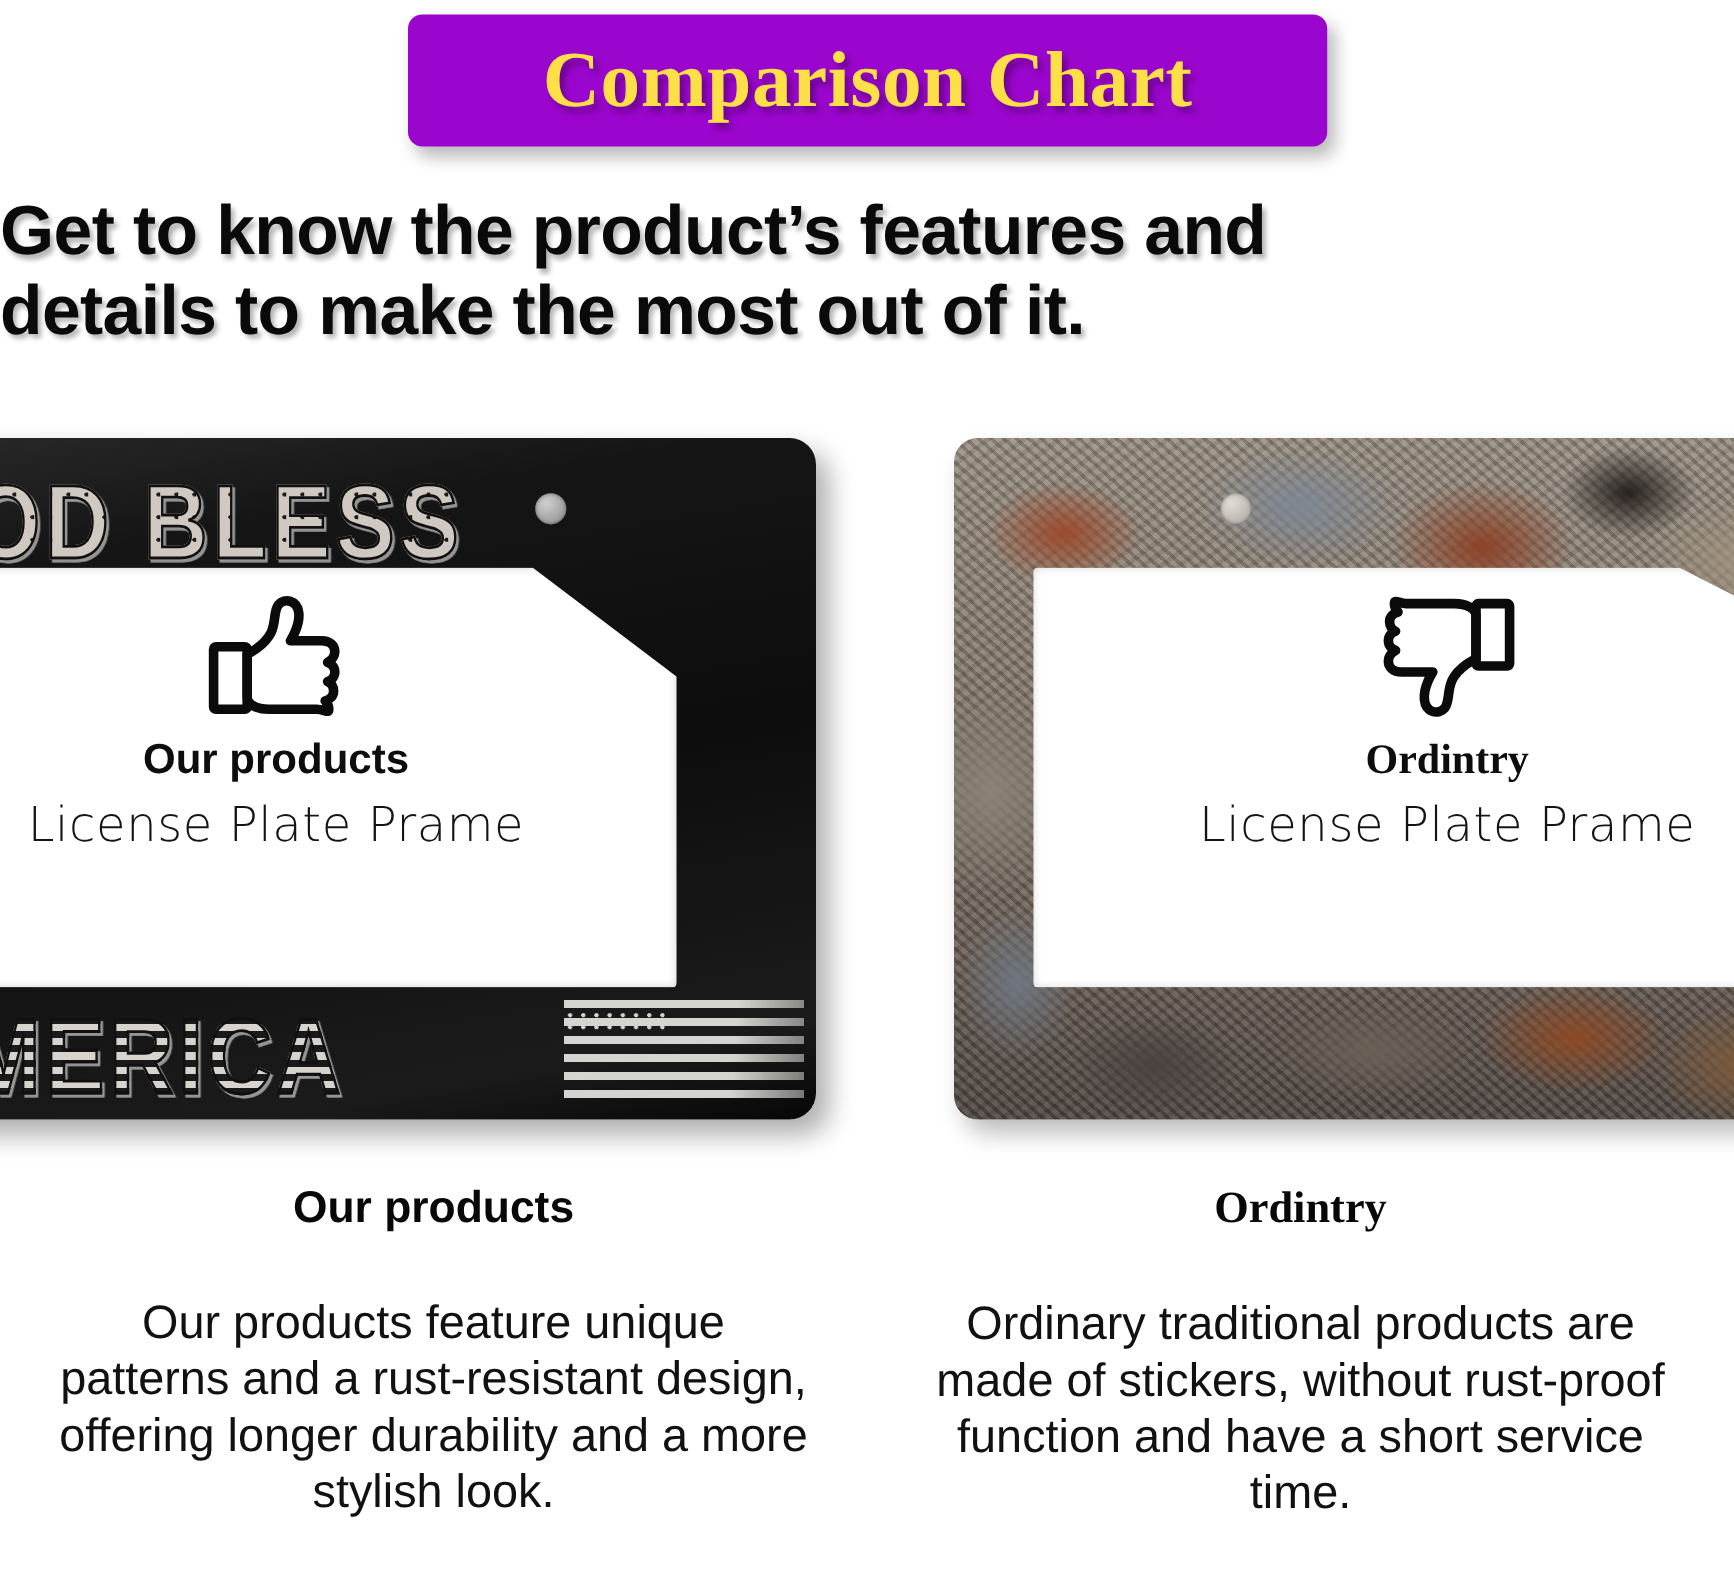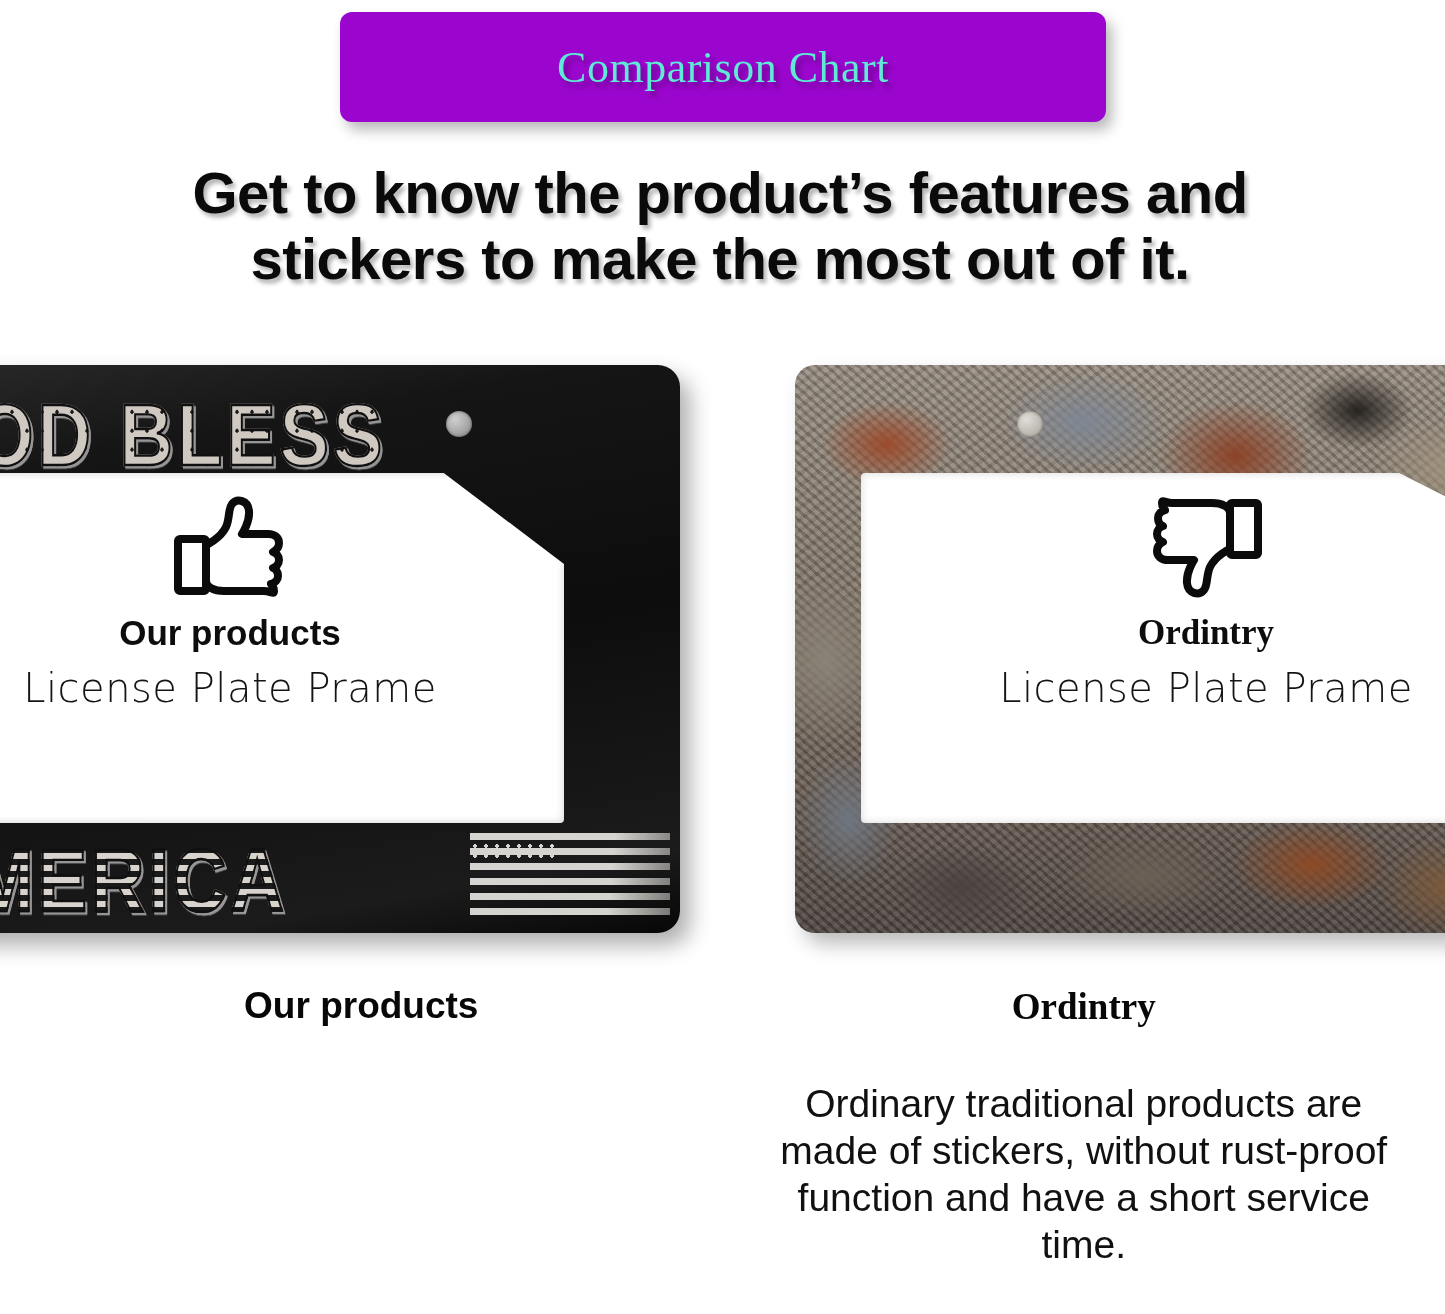--- a/index.html
+++ b/index.html
@@ -14,32 +14,31 @@
   
   #title-banner{
     position:absolute;left:340px;top:12px;width:766px;height:110px;
     background:#9B06CE;
     border-radius:12px;
     box-shadow:6px 8px 14px rgba(0,0,0,0.28);
     display:flex;align-items:center;justify-content:center;
   }
   #title-banner .txt{
     font-family:"Liberation Serif", serif;
-    font-weight:normal;
-    font-size:44px;
-    color:#5eead4;
+    font-weight:bold;
+    font-size:66px;
+    color:#fde047;
     letter-spacing:0.5px;
     text-shadow:4px 5px 5px rgba(0,0,0,0.30);
     white-space:nowrap;
   }
 
   
   #subtitle{
     position:absolute;left:0;top:160px;width:1440px;
-    text-align:center;
     font-family:"Liberation Sans Narrow","Liberation Sans",sans-serif;
     font-weight:bold;
     font-size:58px;line-height:66px;
     letter-spacing:-0.5px;
     color:#0a0a0a;
     text-shadow:3px 4px 4px rgba(0,0,0,0.30);
   }
   #subtitle .l2{display:block;}
 
   
@@ -194,21 +193,21 @@
 </style>
 </head>
 <body>
 
 <div id="title-banner">
   <span class="txt">Comparison Chart</span>
 </div>
 
 <div id="subtitle">
   <span class="l1">Get to know the product’s features and</span>
-  <span class="l2">stickers to make the most out of it.</span>
+  <span class="l2">details to make the most out of it.</span>
 </div>
 
 <div id="product-area">
 
   <div id="frame-left">
     <div id="plate-top-text" class="plate-text">OD BLESS</div>
     <div id="mount-hole"></div>
 
     <div class="window">
       <div class="win-content">
@@ -250,18 +249,19 @@
         <div class="win-sub">License Plate Prame</div>
       </div>
     </div>
   </div>
 
 </div>
 
 <div id="compare-cols">
   <div class="col">
     <div class="col-title sans">Our products</div>
+    <div class="col-body">Our products feature unique patterns and a rust-resistant design, offering longer durability and a more stylish look.</div>
   </div>
   <div class="col">
     <div class="col-title serif">Ordintry</div>
     <div class="col-body">Ordinary traditional products are made of stickers, without rust-proof function and have a short service time.</div>
   </div>
 </div>
 
 </body></html>

